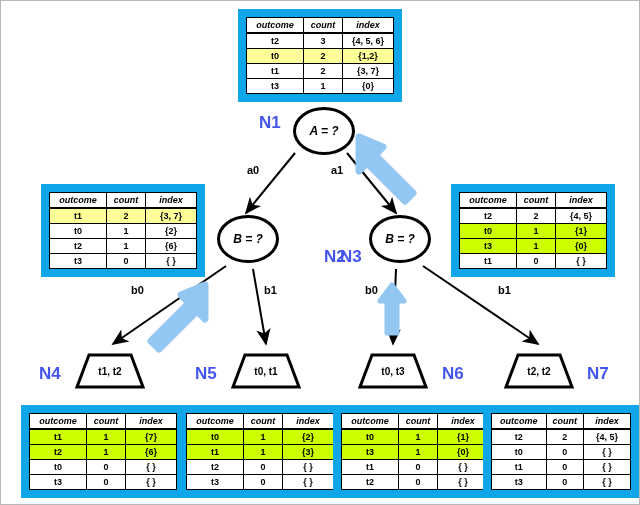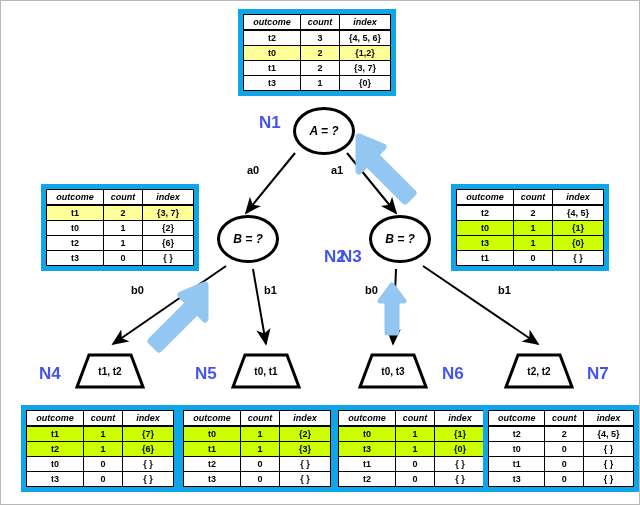--- a/index.html
+++ b/index.html
@@ -10,21 +10,21 @@
     background:#ffffff;
     border:1px solid #b8b8b8;
     box-sizing:border-box;
     overflow:hidden;
   }
   svg#edges{position:absolute;left:0;top:0;width:640px;height:505px;pointer-events:none;}
 
   
   .tbl{
     position:absolute;
-    border:5px solid #0ea5e9;
+    border:8px solid #0ea5e9;
     background:#fff;
     border-collapse:collapse;
     font-size:9px;
     z-index:5;
   }
   .tbl table{border-collapse:collapse;}
   .tbl td,.tbl th{
     border:1px solid #000;
     text-align:center;
     font-size:9px;

